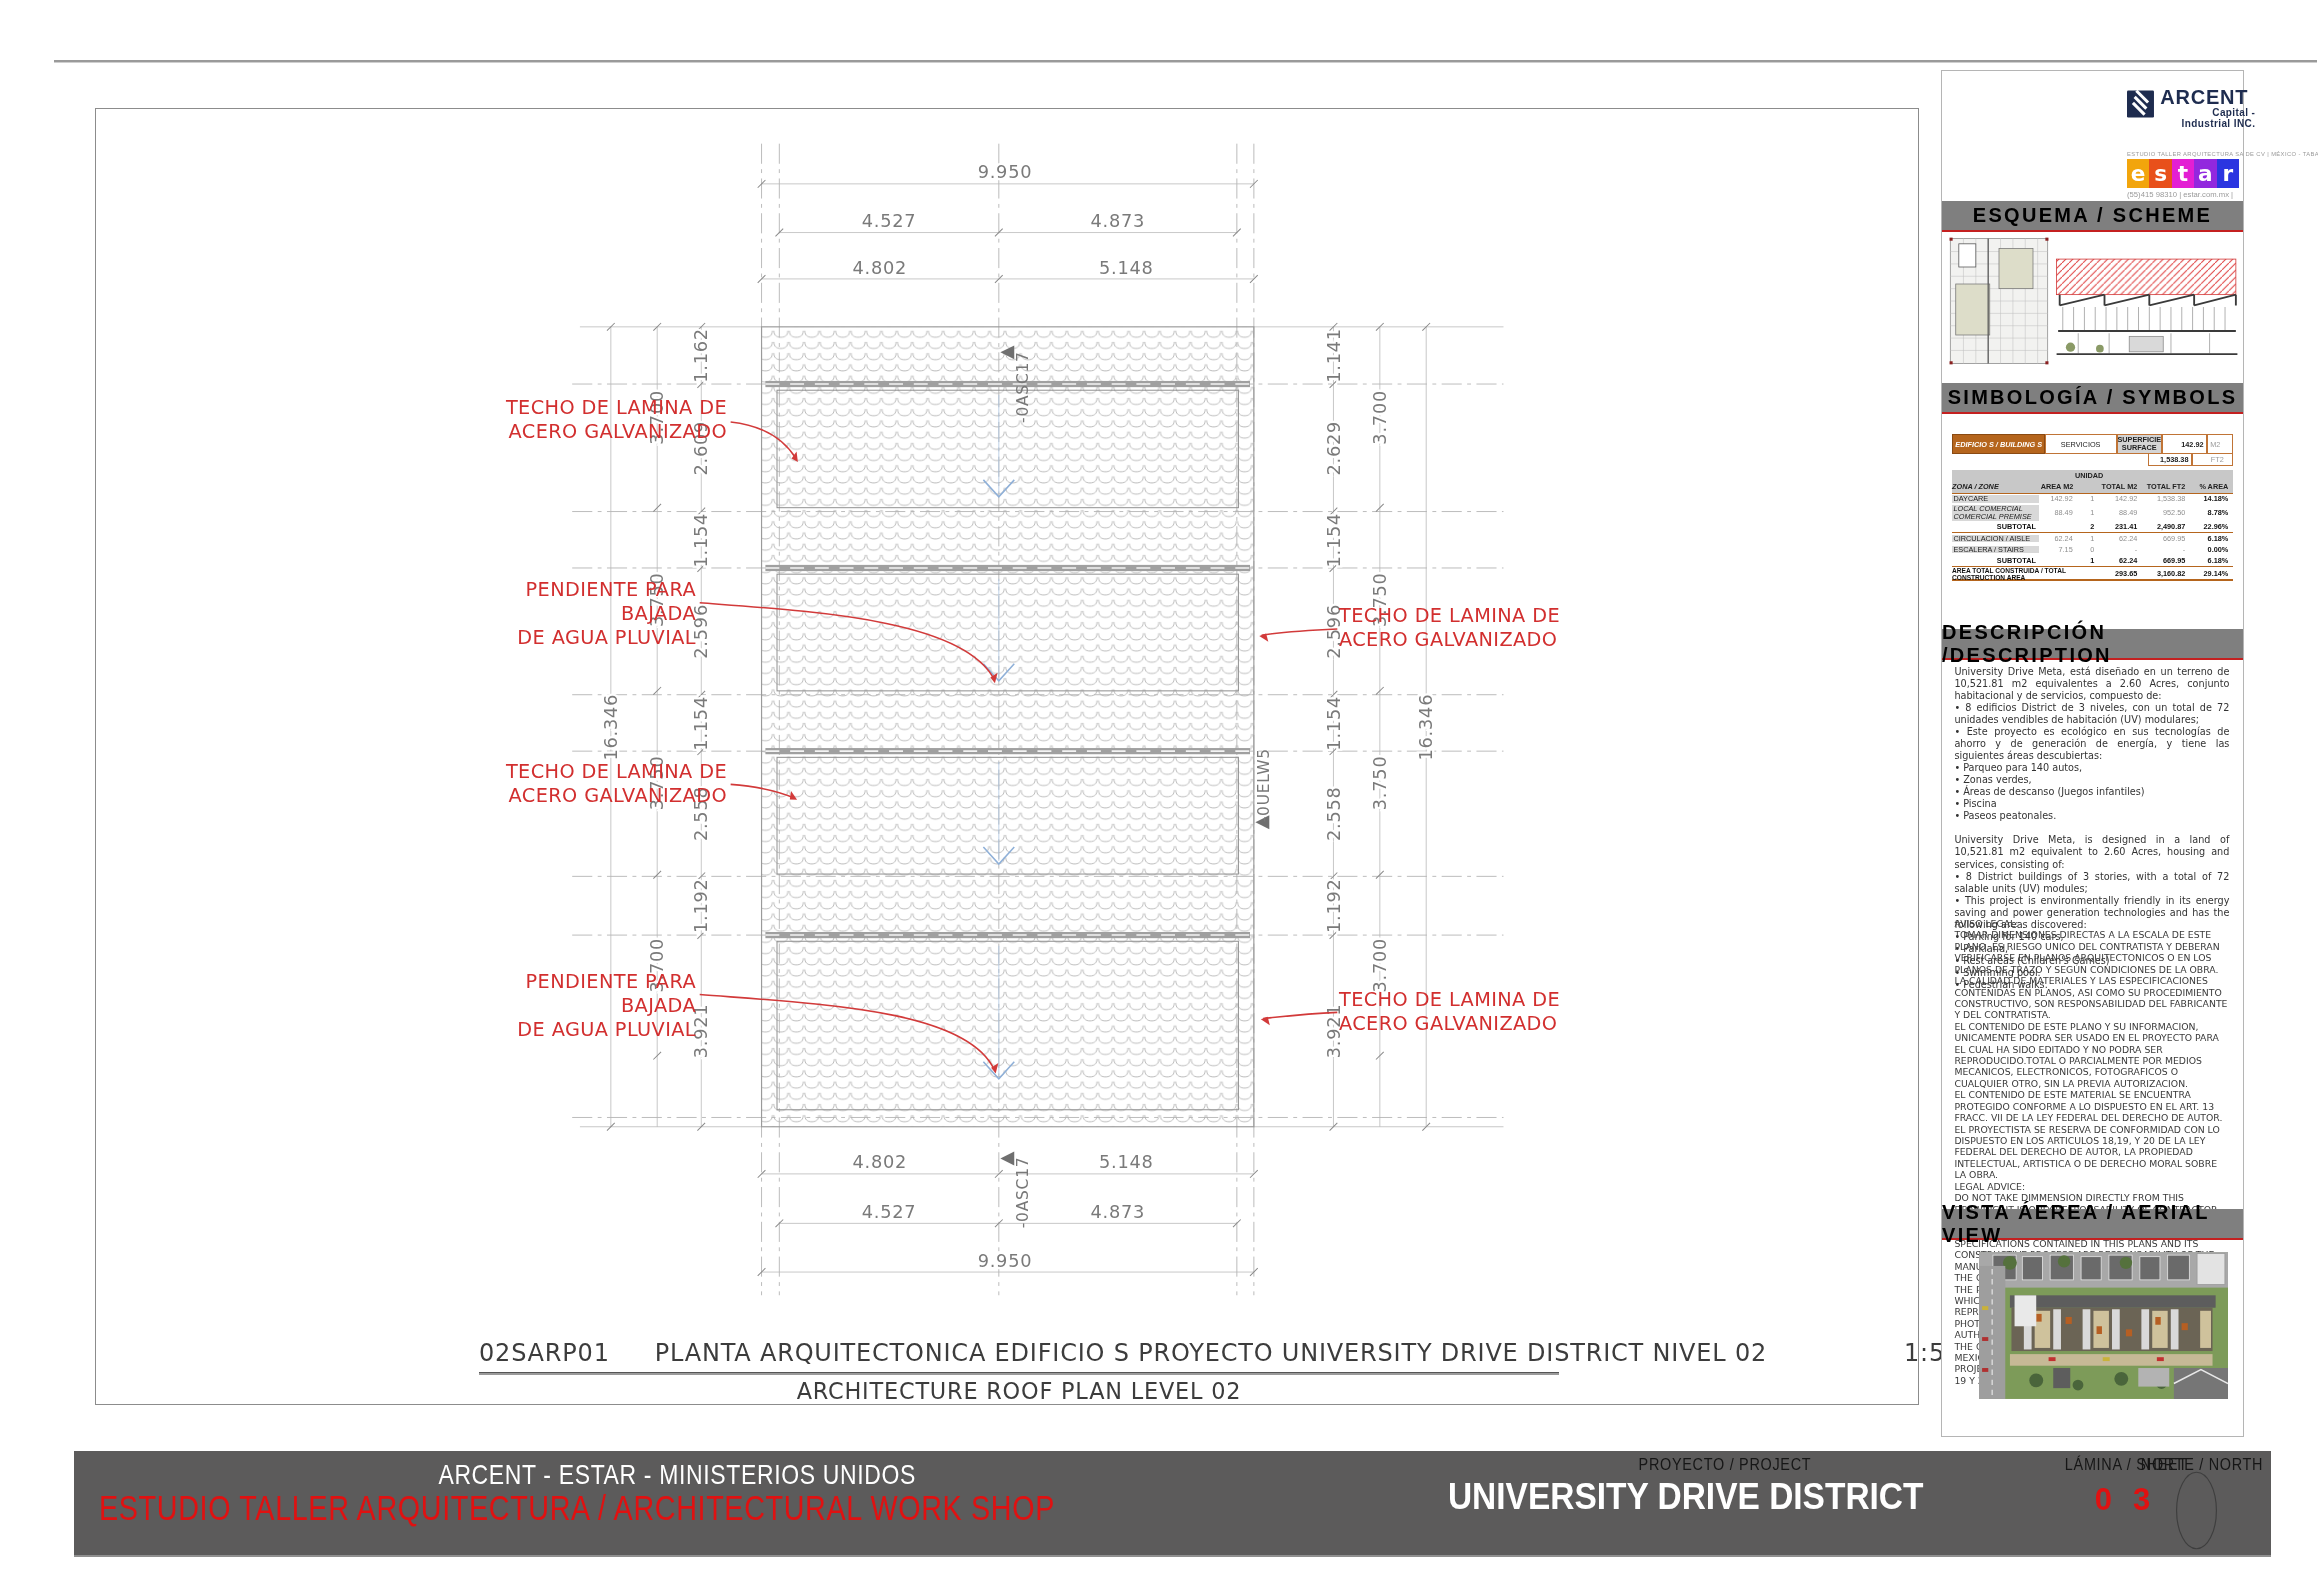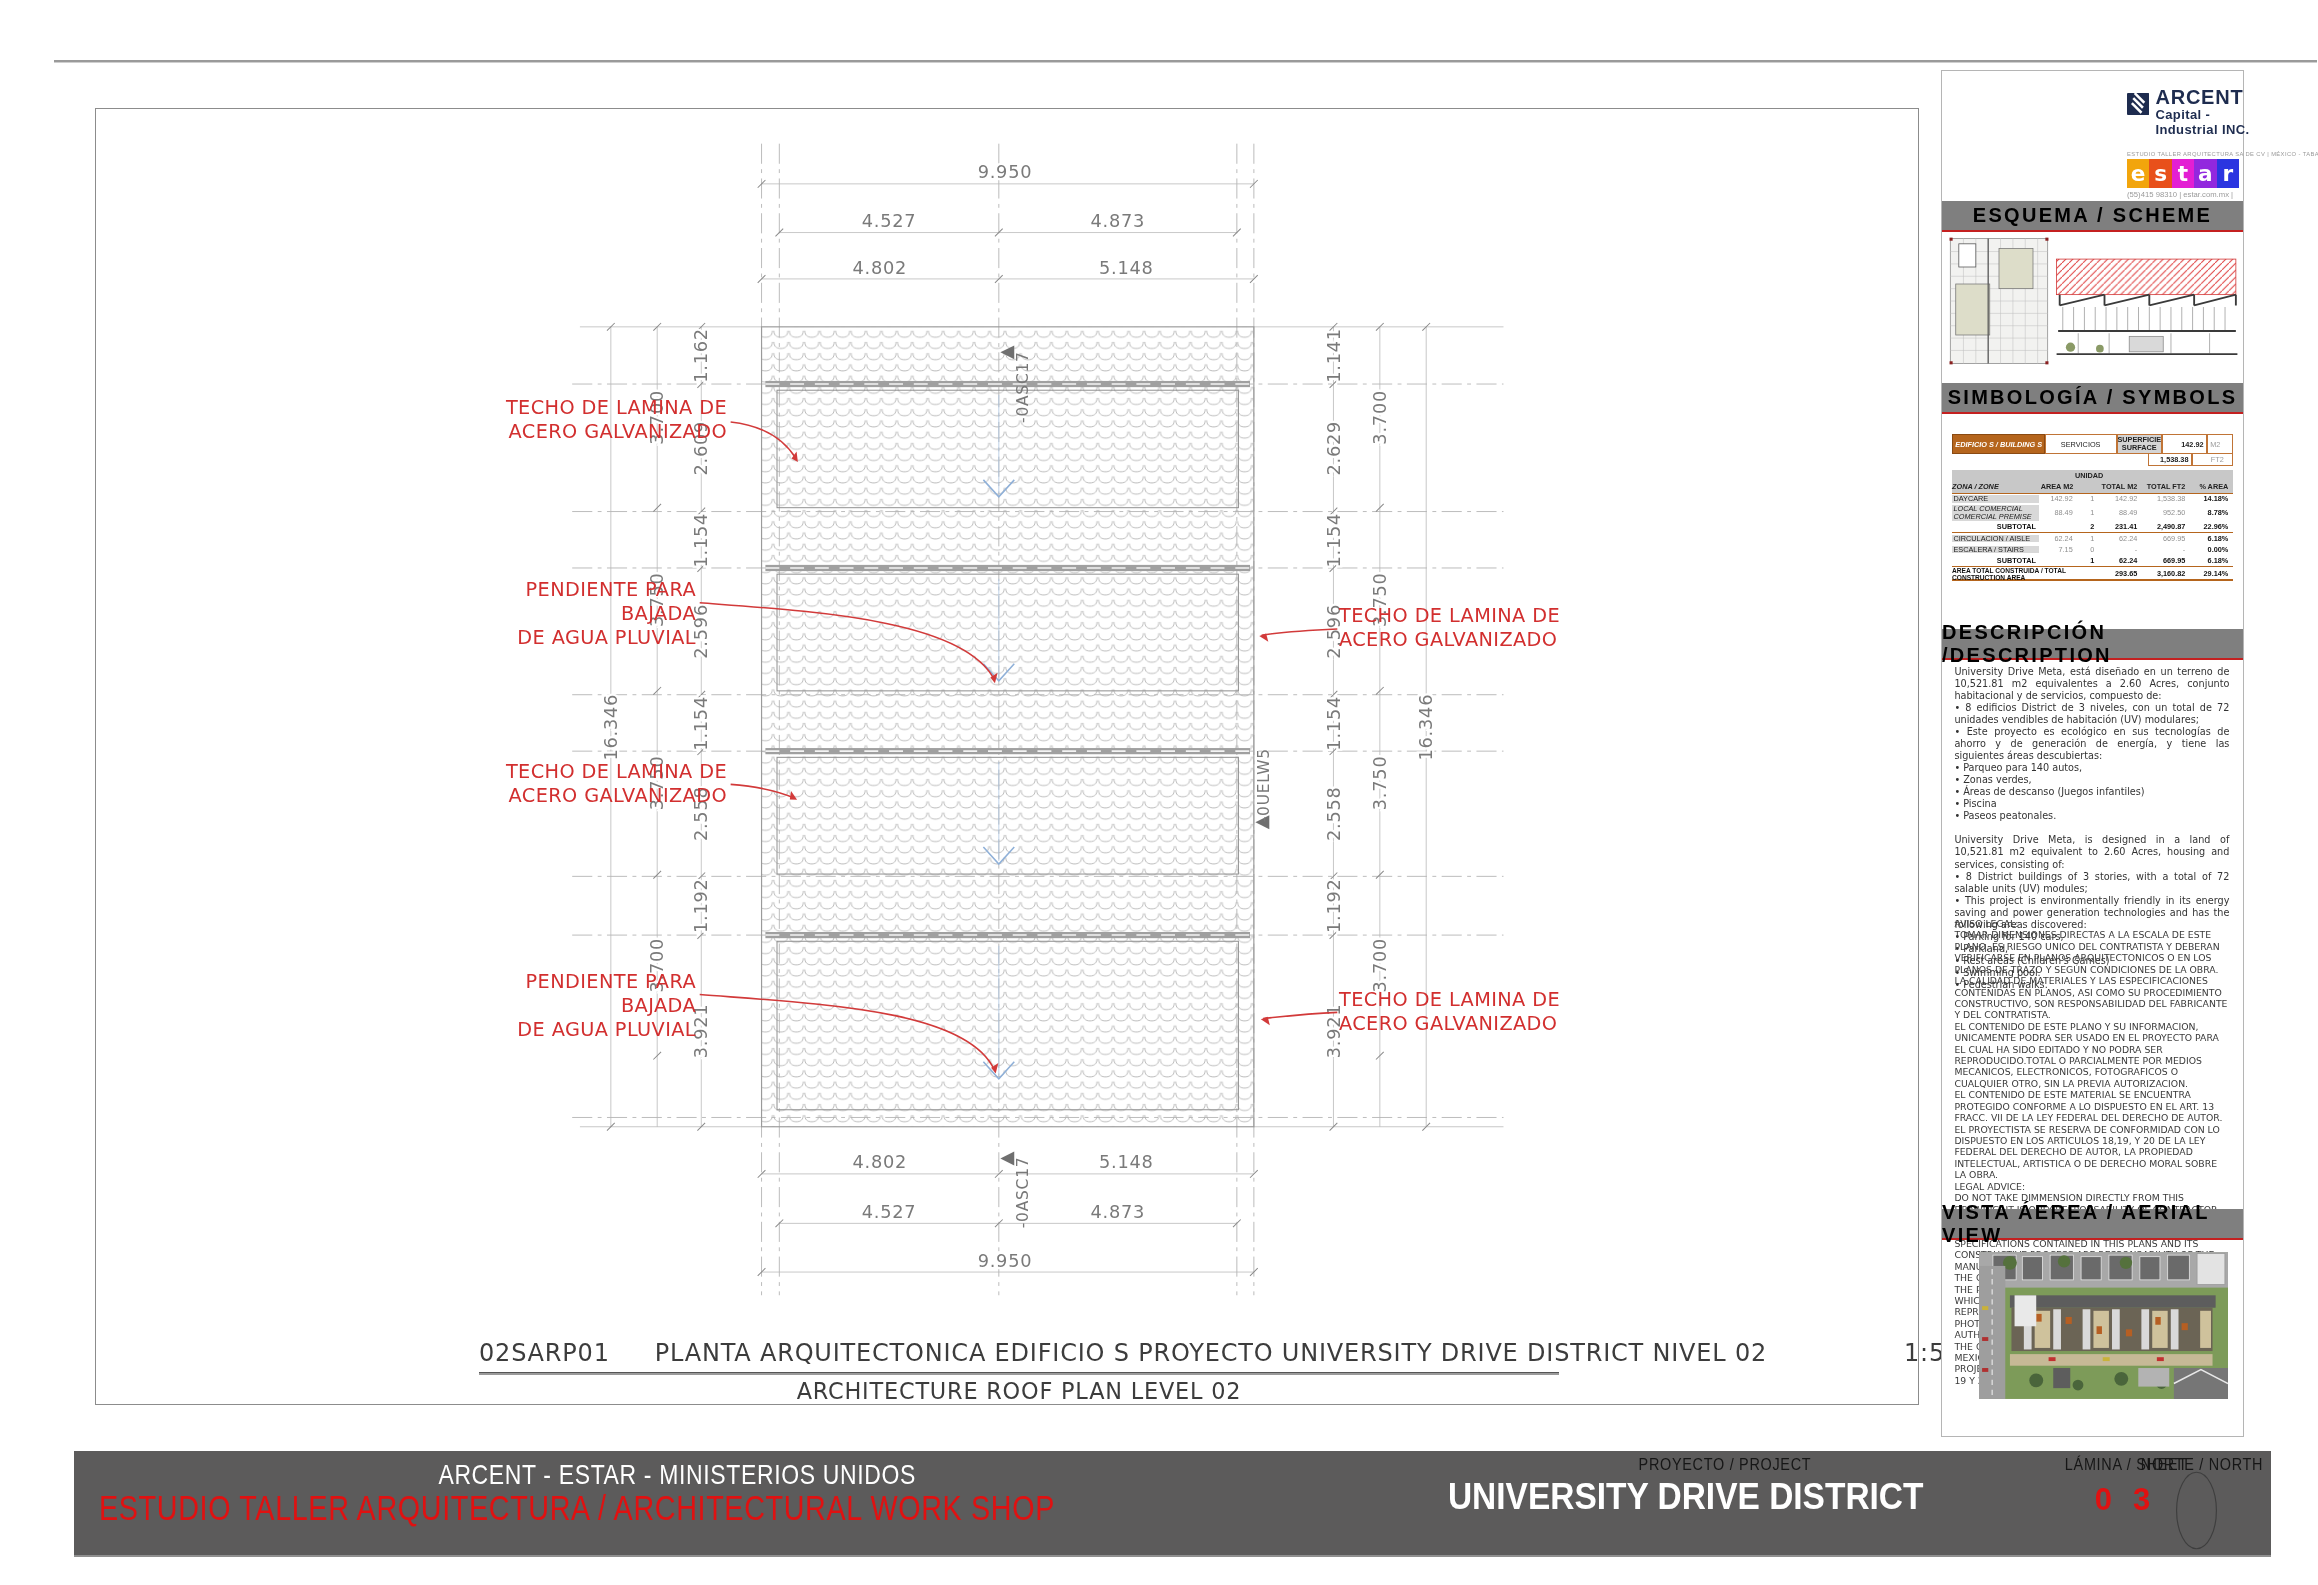--- a/index.html
+++ b/index.html
@@ -18,21 +18,21 @@
             white-space:pre-line;letter-spacing:0.4px;}
   .plan-title{color:#3c3c3c;font-family:"DejaVu Sans",sans-serif;font-size:24px;letter-spacing:0.8px;white-space:nowrap;}
   .plan-subtitle{color:#3c3c3c;font-family:"DejaVu Sans",sans-serif;font-size:22.4px;letter-spacing:0.8px;text-align:center;}
   .title-underline{background:#9a9a9a;border-top:0.8px solid #555;height:2.3px;}
   
   .panel{left:1941px;top:70px;width:301px;height:1365px;border:0.8px solid #b5b5b5;background:#fff;}
   .band{position:absolute;left:0;width:100%;height:29px;background:#7f7f7f;border-bottom:2.3px solid #c42020;
         display:flex;align-items:center;justify-content:center;color:#000000;font-weight:800;
         font-size:20px;letter-spacing:2.3px;}
   .arcent-name{color:#1e2c4f;font-weight:bold;font-size:20px;letter-spacing:0.8px;line-height:1;}
-  .arcent-tag{color:#1e2c4f;font-weight:bold;font-size:13px;letter-spacing:0.4px;}
+  .arcent-tag{color:#1e2c4f;font-weight:bold;font-size:10px;letter-spacing:0.4px;text-align:right;}
   .estar-top{color:#9a9a9a;font-size:5.8px;letter-spacing:0.4px;white-space:nowrap;}
   .estar-contact{color:#9a9a9a;font-size:7.7px;line-height:1.3;white-space:pre-line;}
   .estar-tile{width:22.4px;height:29px;display:flex;align-items:center;justify-content:center;
               color:#fff;font-weight:bold;font-size:21.6px;font-family:"DejaVu Sans",sans-serif;}
   .desc-text{color:#333;font-family:"DejaVu Sans",sans-serif;font-size:9.7px;line-height:1.24;
              text-align:justify;white-space:pre-line;}
   .legal-text{color:#3a3a3a;font-family:"DejaVu Sans",sans-serif;font-size:9.3px;line-height:1.23;
               white-space:pre-line;}
   
   .tbl{font-size:7.3px;color:#222;}

